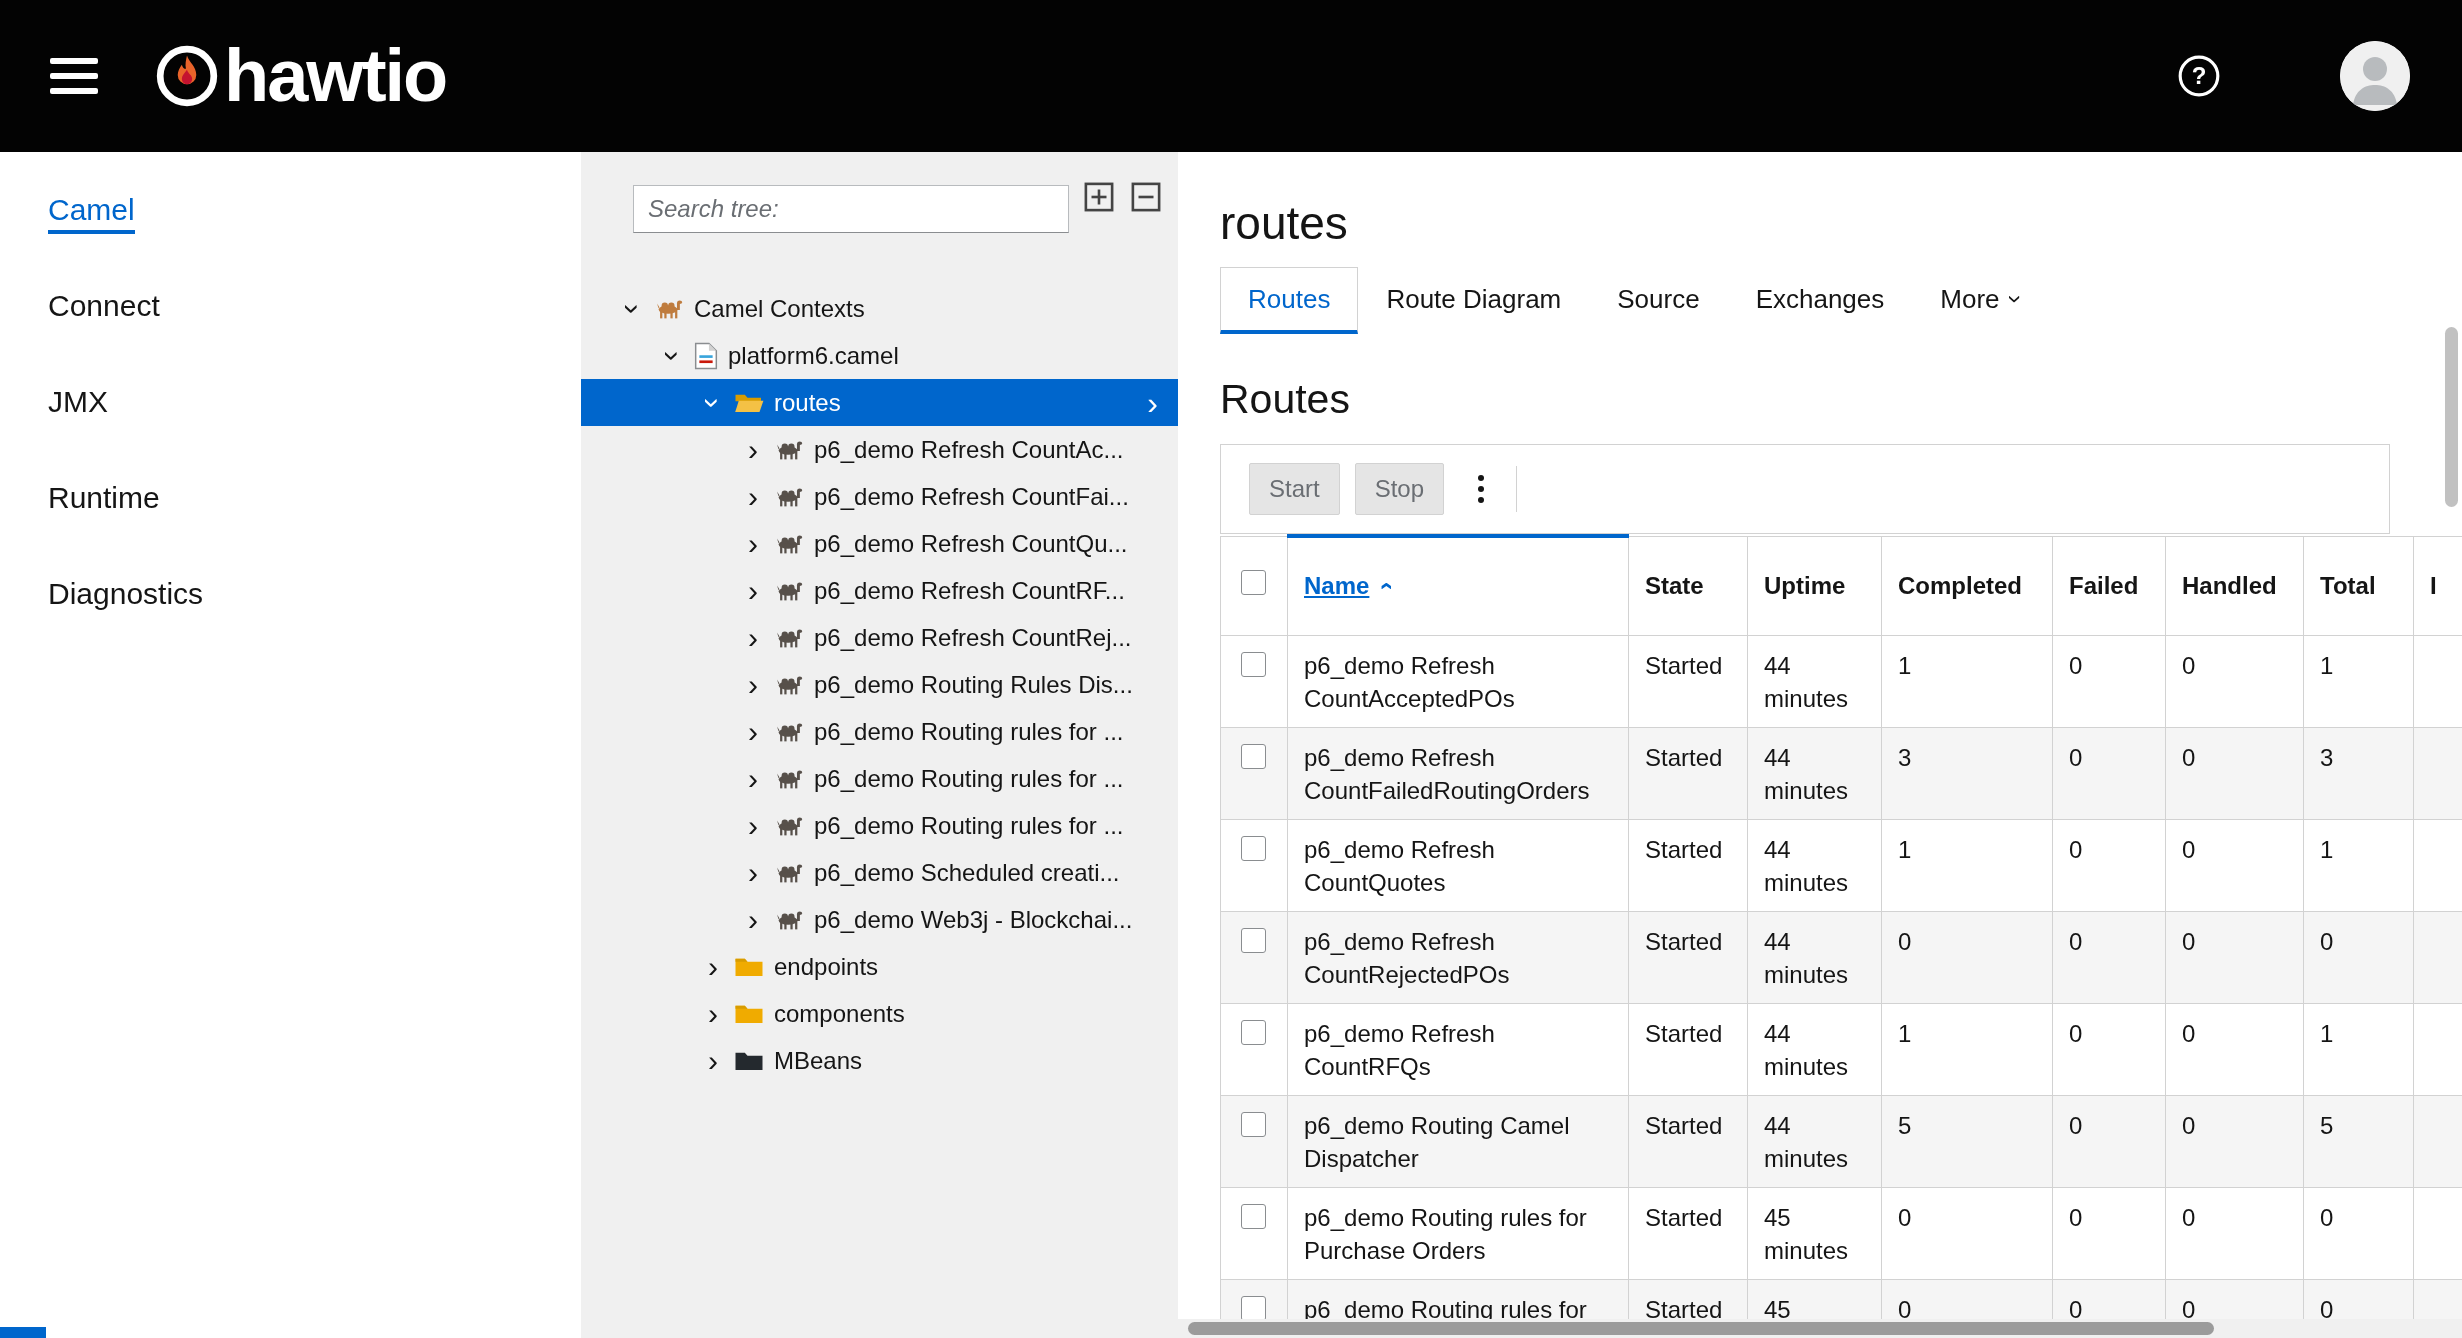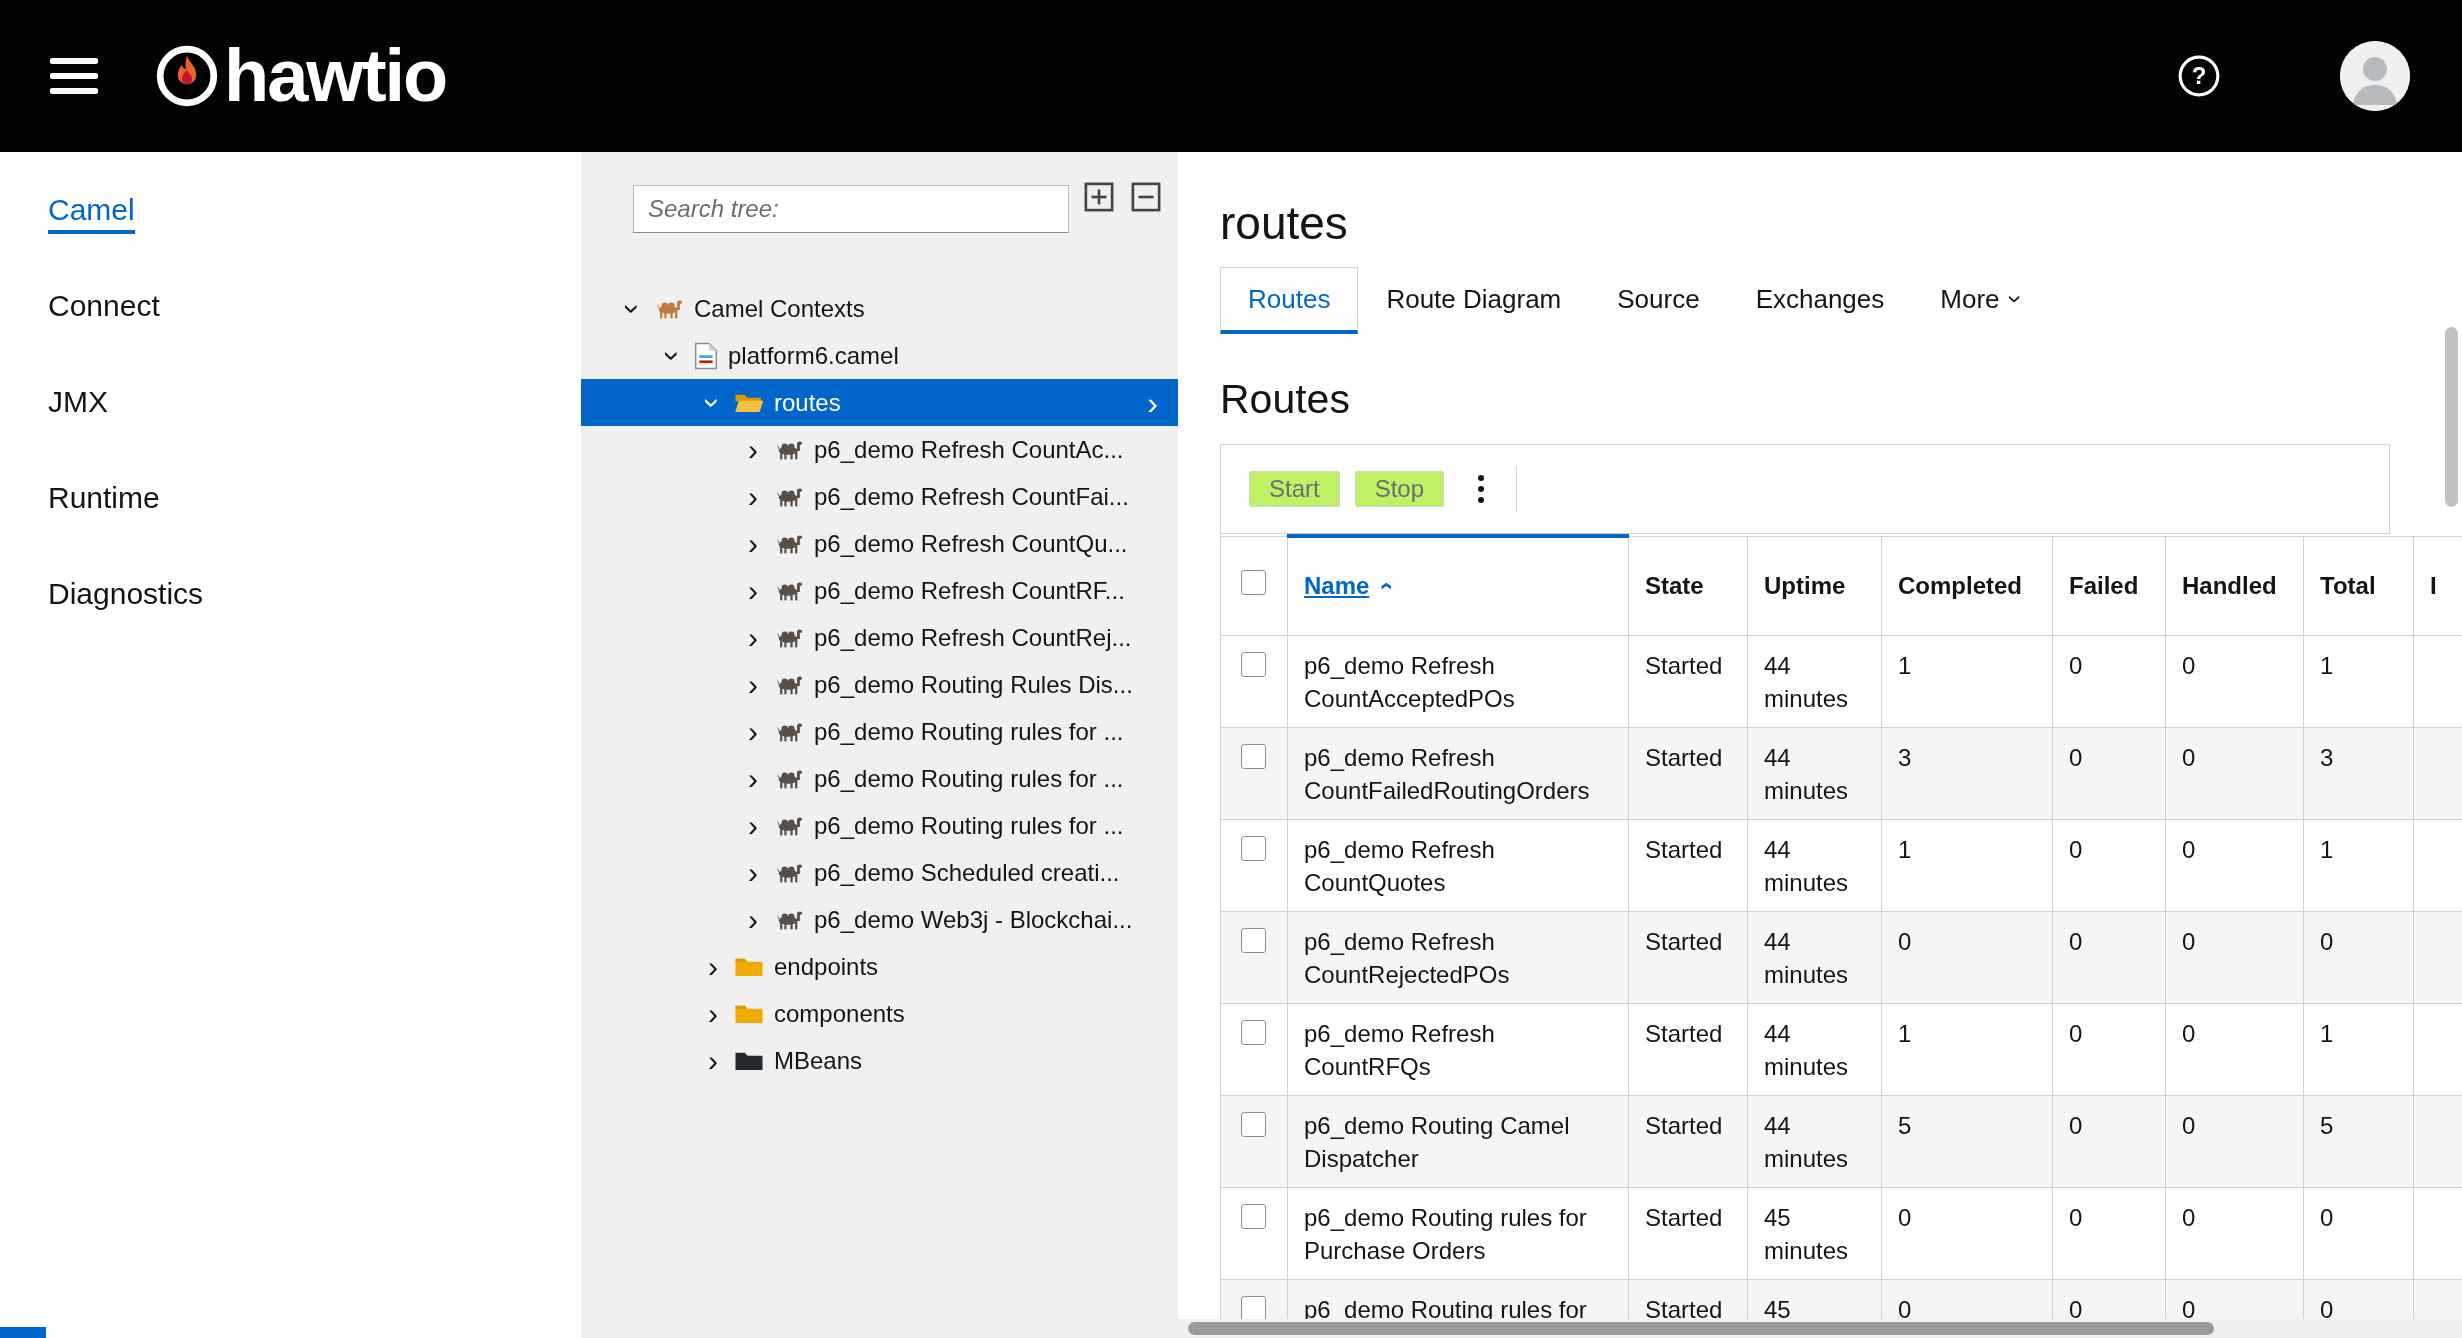--- a/index.html
+++ b/index.html
@@ -41,21 +41,21 @@
   
   .main { position:absolute; left:1178px; top:152px; right:0; bottom:0; background:#fff; }
   .page-title { position:absolute; left:42px; top:44px; font-size:46px; font-weight:400; color:#151515; }
   .tabs { position:absolute; left:42px; top:115px; display:flex; height:67px; }
   .tab { display:flex; align-items:center; padding:0 27px; font-size:26px; color:#151515; border:1px solid transparent; border-bottom:4px solid transparent; cursor:pointer; background:none; font-family:inherit; }
   .tab.active { color:#0066cc; border-color:#d2d2d2; border-bottom:4px solid #0066cc; background:#fff; }
   .tab-caret { display:inline-block; transform:rotate(90deg); margin-left:12px; font-size:26px; color:#151515; line-height:1; }
   .section-title { position:absolute; left:42px; top:224px; font-size:41px; font-weight:400; color:#151515; }
 
   .toolbar { position:absolute; left:42px; top:292px; width:1170px; height:90px; border:1px solid #d2d2d2; display:flex; align-items:center; padding-left:28px; background:#fff; }
-  .btn { height:36px; padding:0 19px; font-size:24px; color:#6a6e73; background:#bef264; border:1px solid #d2d2d2; border-radius:2px; cursor:pointer; font-family:inherit; }
+  .btn { height:52px; padding:0 19px; font-size:24px; color:#6a6e73; background:#e5e5e5; border:1px solid #d2d2d2; border-radius:2px; cursor:pointer; font-family:inherit; }
   .btn + .btn { margin-left:15px; }
   .kebab { border:none; background:none; margin-left:22px; display:flex; flex-direction:column; align-items:center; gap:5px; padding:8px 12px; cursor:pointer; }
   .kebab i { width:6px; height:6px; border-radius:50%; background:#151515; }
   .toolbar-divider { width:1px; height:46px; background:#d2d2d2; margin-left:20px; }
 
   .table-wrap { position:absolute; left:42px; top:382px; width:1242px; height:785px; overflow:hidden; }
   table { border-collapse:collapse; table-layout:fixed; width:1313px; font-size:24px; color:#151515; background:#fff; }
   th, td { border:1px solid #d2d2d2; }
   th { height:99px; font-weight:700; text-align:left; padding-left:16px; vertical-align:middle; background:#fff; }
   th.sorted { color:#0066cc; border-top:4px solid #0066cc; }

